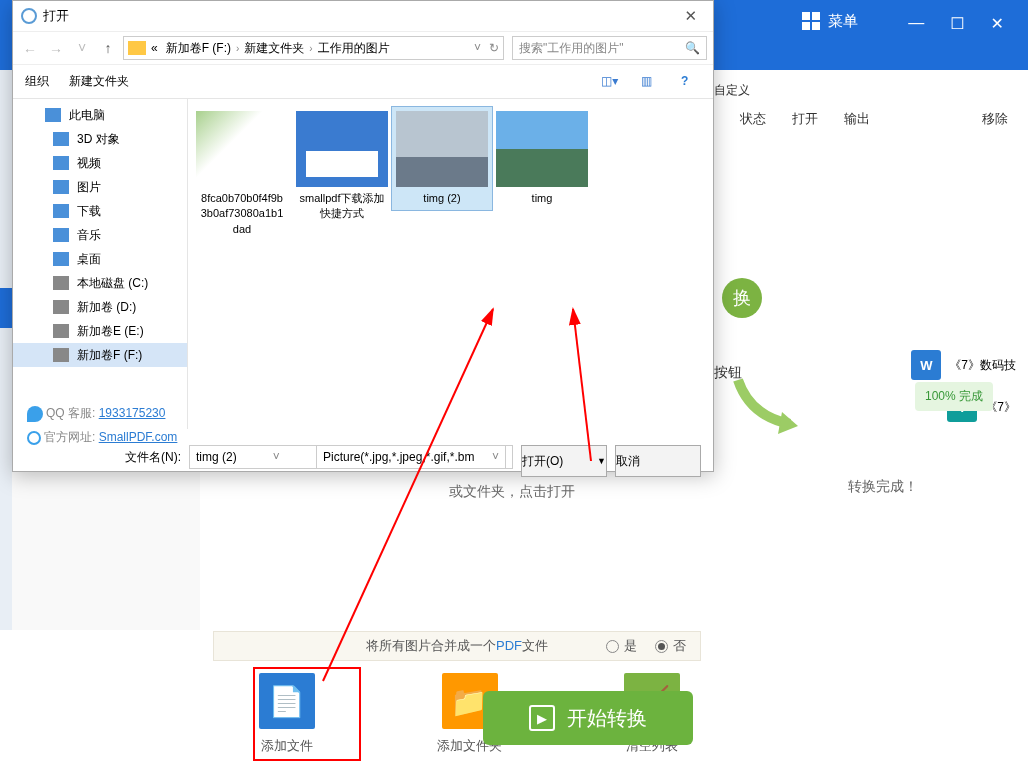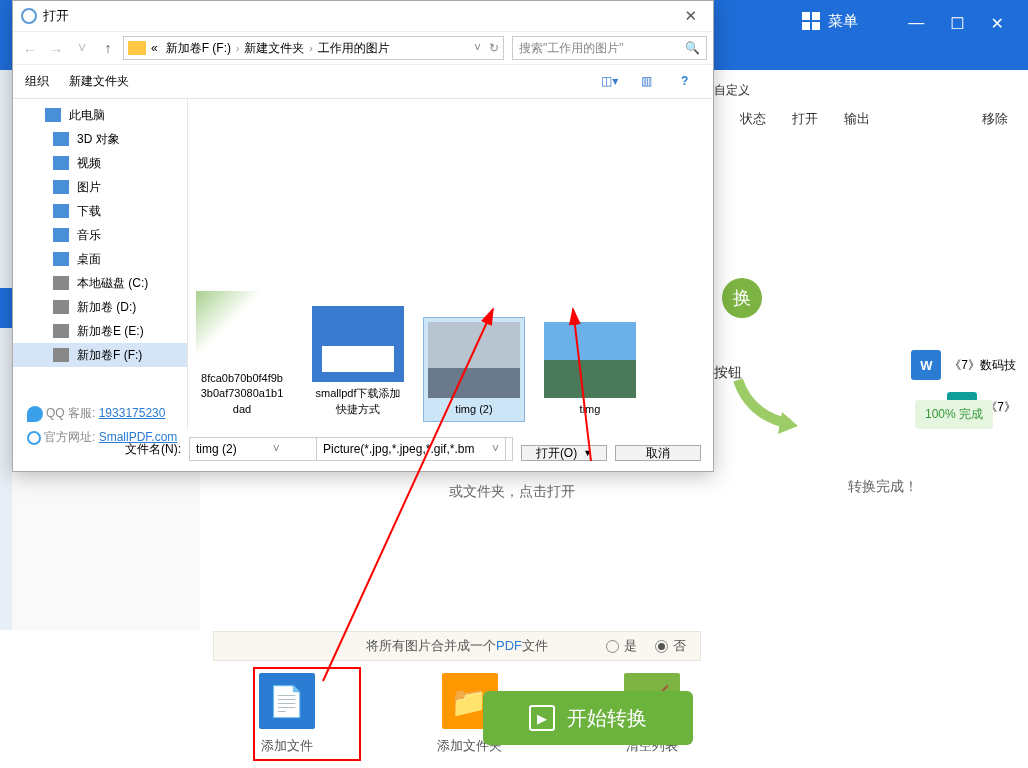--- a/index.html
+++ b/index.html
@@ -16,21 +16,21 @@
 .col-headers{position:absolute;top:110px;left:740px;right:20px;display:flex;gap:26px;color:#333;font-size:13px}
 .col-headers span:last-child{margin-left:auto}
 .convert-badge{width:40px;height:40px;border-radius:50%;background:#7cb342;color:#fff;display:flex;align-items:center;justify-content:center;font-size:18px;margin-left:20px}
 .arrow-down{width:90px;height:60px;position:absolute;top:50px;left:20px}
 .file-row{position:absolute;right:12px;display:flex;align-items:center;gap:8px}
 .file-row.r1{top:350px}
 .file-row.r2{top:392px}
 .file-ico{width:30px;height:30px;border-radius:3px;display:flex;align-items:center;justify-content:center;color:#fff;font-weight:bold;font-size:13px}
 .file-ico.word{background:#2b7cd3}
 .file-ico.txt{background:#0f9d9a}
-.badge-done{position:absolute;top:400px;right:35px;background:#e5f5e0;padding:6px 10px;border-radius:4px;color:#389838;font-size:12px}
+.badge-done{position:absolute;top:382px;right:35px;background:#e5f5e0;padding:6px 10px;border-radius:4px;color:#389838;font-size:12px}
 .convert-done{position:absolute;top:478px;right:110px;color:#666;font-size:14px}
 .dialog{position:absolute;top:0;left:12px;width:702px;height:472px;background:#fff;border:1px solid #aaa;box-shadow:0 4px 20px rgba(0,0,0,0.25)}
 .dlg-title{height:30px;display:flex;align-items:center;padding:0 8px;font-size:13px}
 .dlg-title .ico{width:16px;height:16px;border-radius:50%;border:2px solid #5a9bd5;margin-right:6px}
 .dlg-close{margin-left:auto;font-size:15px;color:#555;padding:0 8px}
 .nav-bar{height:34px;display:flex;align-items:center;border-top:1px solid #eee;border-bottom:1px solid #eee;padding:0 6px;gap:4px}
 .nav-arrow{width:22px;height:22px;display:flex;align-items:center;justify-content:center;color:#bbb;font-size:14px}
 .nav-arrow.up{color:#555}
 .bc-box{flex:1;height:24px;border:1px solid #ccc;display:flex;align-items:center;padding:0 4px;gap:2px}
 .bc-folder{width:18px;height:14px;background:#ffc845}
@@ -50,38 +50,38 @@
 .sb-ico{width:16px;height:14px;display:inline-block}
 .sb-ico.pc{background:#4a90d9}
 .sb-ico.obj{background:#4a90d9}
 .sb-ico.vid{background:#4a90d9}
 .sb-ico.pic{background:#4a90d9}
 .sb-ico.doc{background:#4a90d9}
 .sb-ico.dl{background:#4a90d9}
 .sb-ico.mus{background:#4a90d9}
 .sb-ico.desk{background:#4a90d9}
 .sb-ico.drive{background:#888}
-.file-area{flex:1;padding:8px 4px;display:flex;align-items:flex-end;gap:16px}
+.file-area{flex:1;padding:8px 4px;display:flex;align-items:flex-start;gap:0}
 .file-item{width:100px;text-align:center;padding:4px}
 .file-item.sel{background:#cde6f7;outline:1px solid #8ab7e0}
 .thumb{width:92px;height:76px;margin:0 auto 4px;background:#ddd;display:flex;align-items:center;justify-content:center;position:relative;overflow:hidden}
 .thumb.t1{background:#fff linear-gradient(135deg,#a8d08d 0%,#fff 40%)}
 .thumb.t2{background:#d9a574}
 .thumb.t3{background:#3a7bd0}
 .thumb.t3::after{content:"";position:absolute;bottom:10px;left:10px;right:10px;height:26px;background:#fff}
 .thumb.t4{background:linear-gradient(#b8c5d0 60%,#6b7a8a 60%)}
 .thumb.t5{background:linear-gradient(#6bb0e8 50%,#4a7a5a 50%)}
 .file-name{font-size:11px;line-height:1.4;word-break:break-all;padding:0 2px}
 .dlg-footer{padding:8px 12px 12px}
 .fn-row{display:flex;align-items:center;gap:8px;margin-left:100px}
 .fn-lbl{font-size:12px}
 .fn-input{flex:1;height:24px;border:1px solid #ccc;padding:0 6px;display:flex;align-items:center;justify-content:space-between}
 .ft-sel{width:190px;height:24px;border:1px solid #ccc;padding:0 6px;display:flex;align-items:center;justify-content:space-between;font-size:12px}
 .btn-row{display:flex;justify-content:flex-end;gap:8px;margin-top:8px}
-.dlg-btn{width:86px;height:16px;border:1px solid #aaa;background:#f3f3f3;font-size:12px;display:flex;align-items:center;justify-content:center}
+.dlg-btn{width:86px;height:32px;border:1px solid #aaa;background:#f3f3f3;font-size:12px;display:flex;align-items:center;justify-content:space-between}
 .center-text{position:absolute;top:482px;left:436px;color:#666;font-size:14px}
 .merge-bar{position:absolute;top:630px;left:200px;right:12px;height:30px;background:#f9f7f0;border:1px solid #e8e4d8;display:flex;align-items:center;padding:0 14px;color:#555;font-size:13px}
 .merge-txt{position:absolute;left:50%;transform:translateX(-50%)}
 .merge-txt .pdf{color:#2b7cd3}
 .radios{margin-left:auto;display:flex;gap:18px;align-items:center}
 .radio{width:13px;height:13px;border-radius:50%;border:1px solid #888;display:inline-flex;align-items:center;justify-content:center}
 .radio.on::after{content:"";width:7px;height:7px;border-radius:50%;background:#555}
 .bottom-actions{position:absolute;top:672px;left:246px;display:flex;gap:122px}
 .action{text-align:center}
 .action-ico{width:56px;height:56px;margin:0 auto 8px;display:flex;align-items:center;justify-content:center;font-size:30px;color:#fff;border-radius:2px}

